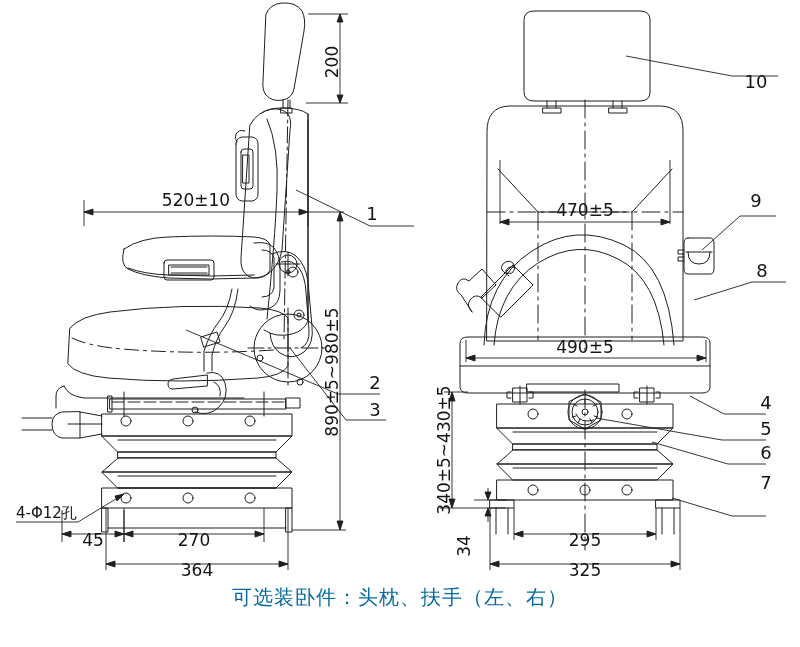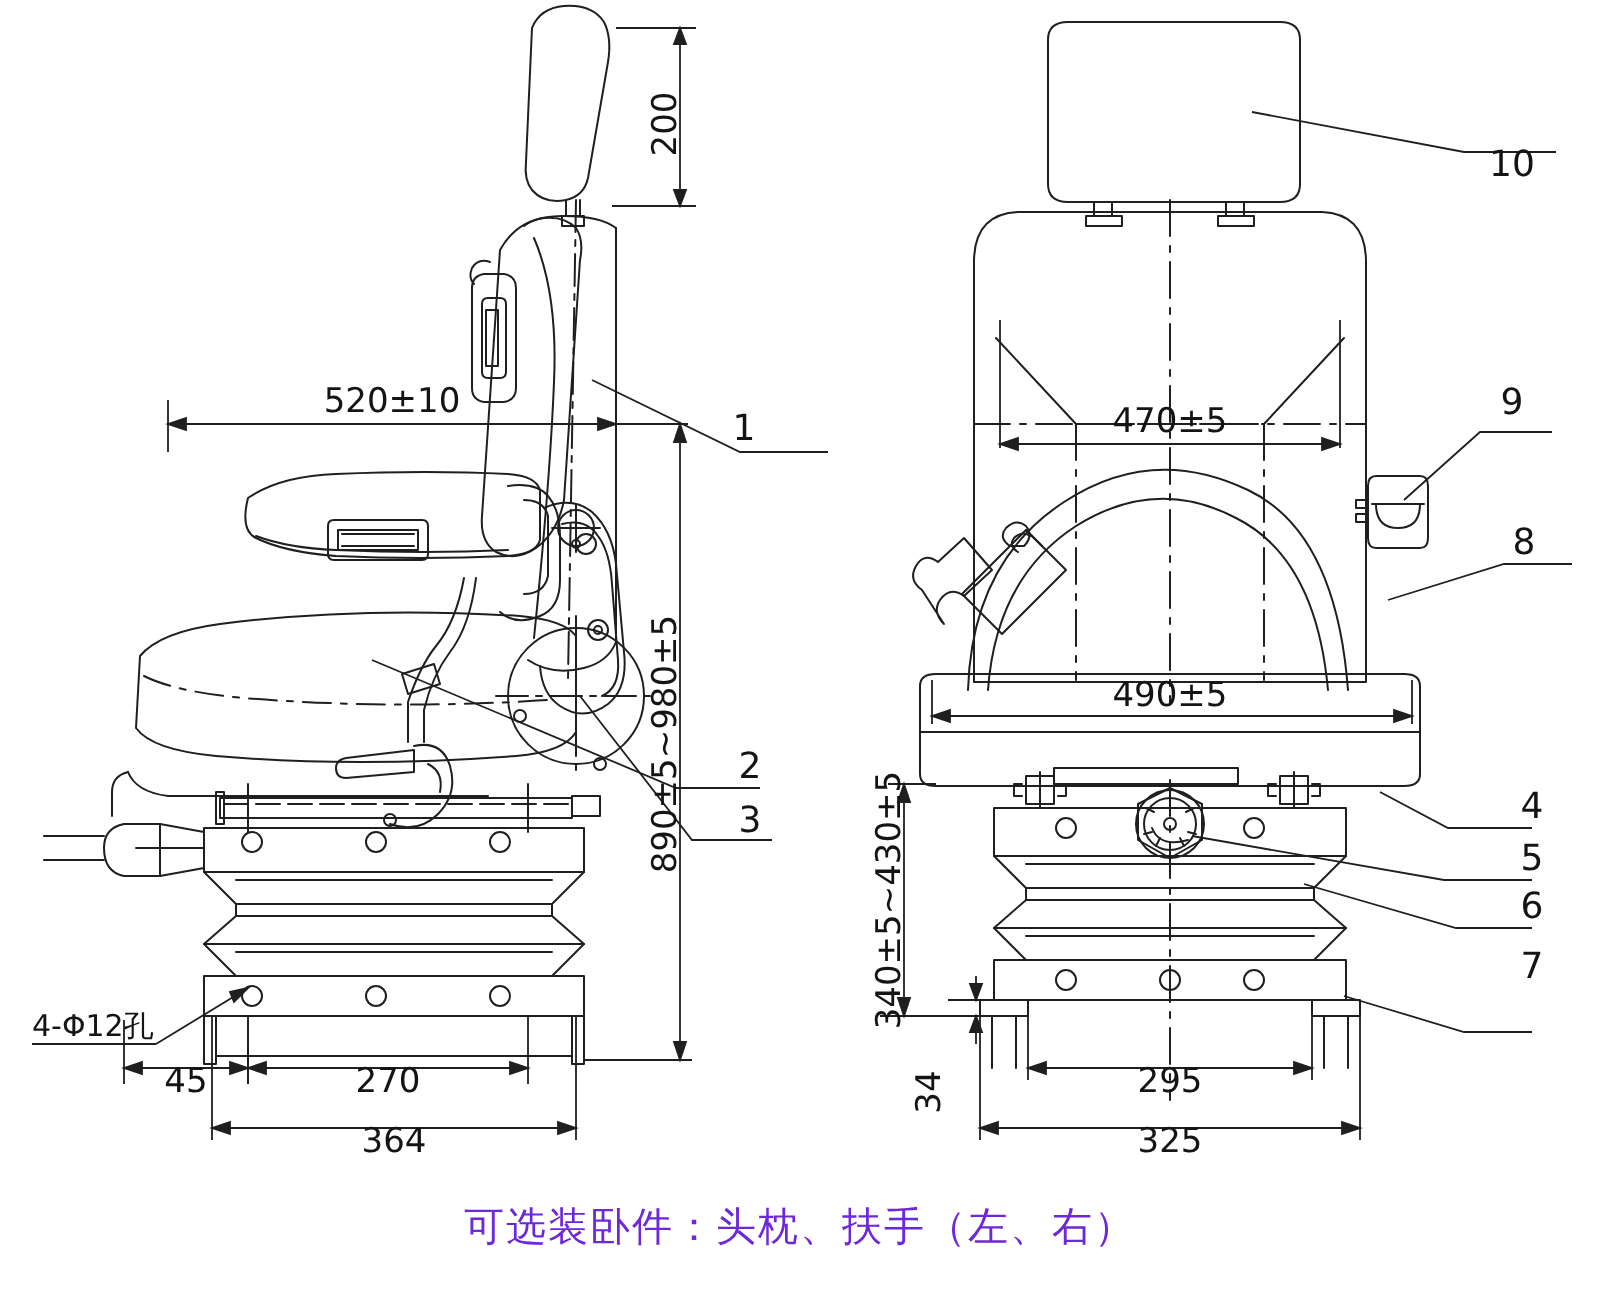--- a/index.html
+++ b/index.html
@@ -1,21 +1,21 @@
 <!DOCTYPE html>
 <html><head>
 <meta charset="utf-8">
 <style>
   html,body{margin:0;padding:0;background:#ffffff;}
   body{width:800px;height:647px;position:relative;overflow:hidden;
        font-family:"DejaVu Sans","Liberation Sans",sans-serif;color:#1a1a1a;}
   #stage{position:absolute;left:0;top:0;width:800px;height:647px;}
   svg{display:block;}
-  .caption{position:absolute;left:0;top:600px;width:800px;text-align:center;
-           font-size:20px;letter-spacing:1px;color:#6d28d9;font-family:Liberation Mono, monospace;}
+  .caption{position:absolute;left:0;top:584px;width:800px;text-align:center;
+           font-size:20px;letter-spacing:1px;color:#0369a1;font-family:Liberation Mono, monospace;}
 </style>
 </head>
 <body>
 
 <div id="stage">
 <svg width="800" height="647" viewBox="0 0 800 647" xmlns="http://www.w3.org/2000/svg">
   <rect x="0" y="0" width="800" height="647" fill="#ffffff"></rect>
 
   <g fill="none" stroke="#1f1f1f" stroke-width="1" stroke-linejoin="round" stroke-linecap="round">
 

